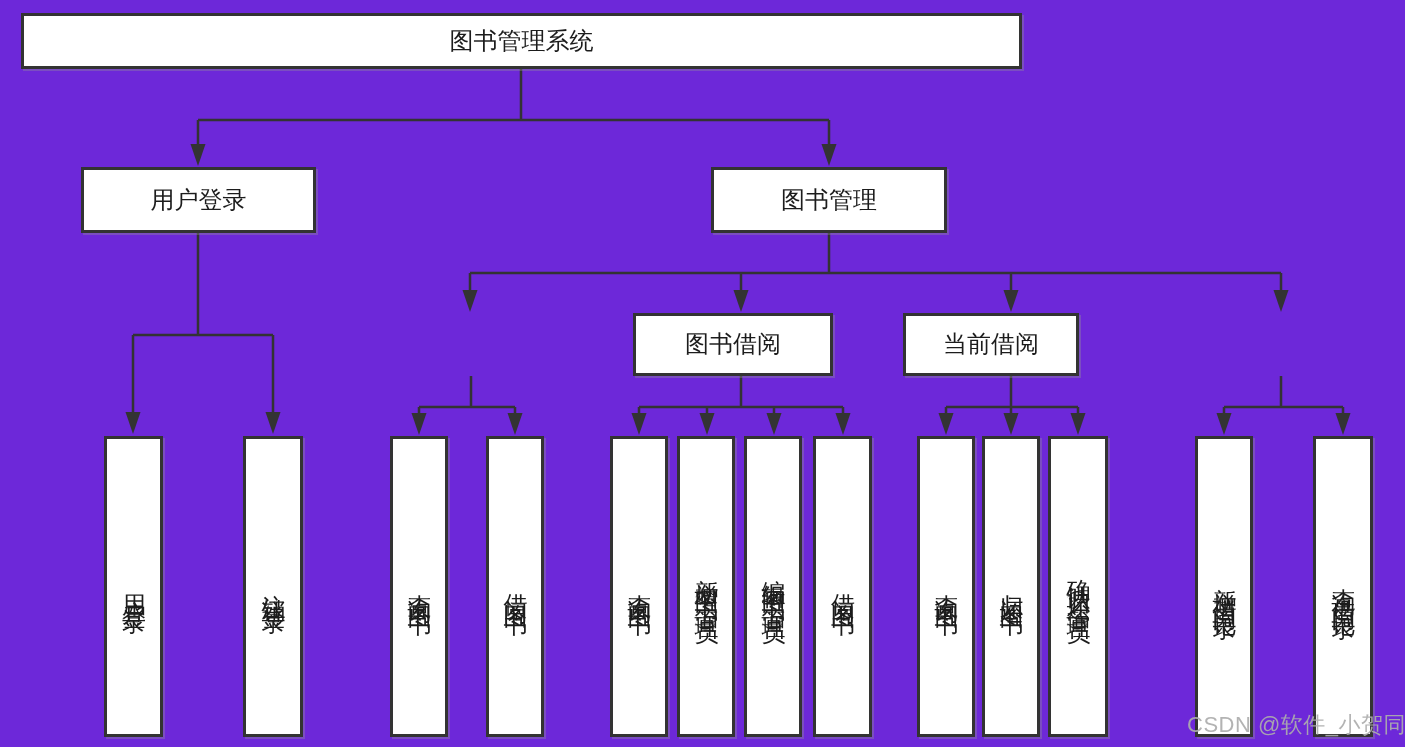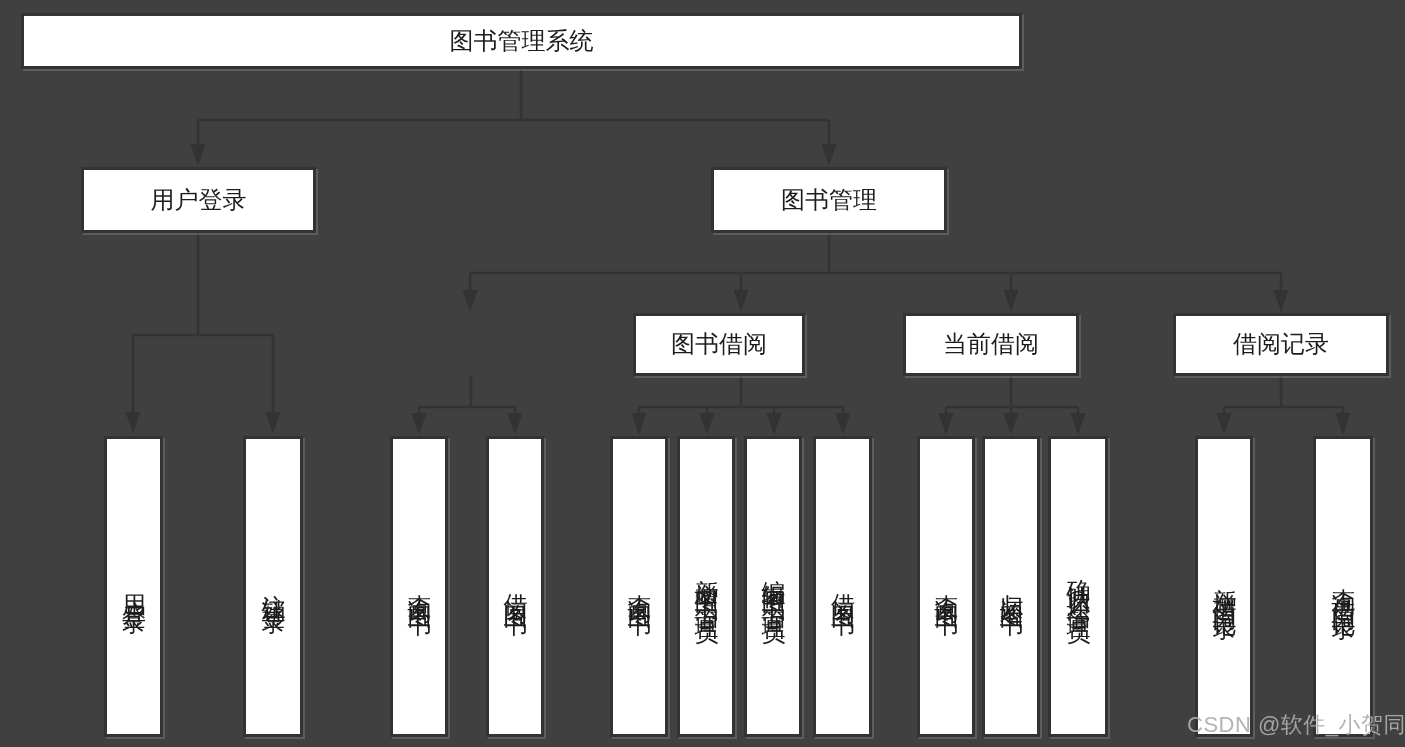--- a/index.html
+++ b/index.html
@@ -1,17 +1,17 @@
 <!DOCTYPE html>
 <html><head>
 <meta charset="utf-8">
 <style>
   html,body{margin:0;padding:0;background:#ffffff;}
   .stage{
-    position:relative;width:1405px;height:747px;background:#404040;overflow:hidden;
+    position:relative;width:1405px;height:747px;background:#6d28d9;overflow:hidden;
     font-family:"Liberation Sans","DejaVu Sans",sans-serif;
   }
   .wires{position:absolute;left:0;top:0;}
   .ln{fill:none;stroke:#333333;stroke-width:2.5;}
   .ah{fill:#333333;stroke:none;}
   .node{
     position:absolute;box-sizing:border-box;background:#ffffff;
     border:3px solid #333333;color:#1c1c1c;font-size:24px;
     display:flex;align-items:center;justify-content:center;
     box-shadow:2px 2px 0 rgba(150,150,150,0.35);
@@ -63,23 +63,22 @@
       <polygon class="ah" points="1216.5,413 1231.5,413 1224,435"></polygon>
       <polygon class="ah" points="1335.5,413 1350.5,413 1343,435"></polygon>
     </g>
   </svg>
 
   <div class="node h" style="left:21px;top:13px;width:1001px;height:56px">图书管理系统</div>
 
   <div class="node h" style="left:81px;top:167px;width:235px;height:66px">用户登录</div>
   <div class="node h" style="left:711px;top:167px;width:236px;height:66px">图书管理</div>
 
-  <div class="node h" style="left:633px;top:313px;width:172px;height:63px">图书借阅</div>
+  <div class="node h" style="left:633px;top:313px;width:200px;height:63px">图书借阅</div>
   <div class="node h" style="left:903px;top:313px;width:176px;height:63px">当前借阅</div>
-  <div class="node h" style="left:1173px;top:313px;width:216px;height:63px">借阅记录</div>
 
   <div class="node v" style="left:104px;top:436px;width:59px;height:301px">用户登录</div>
   <div class="node v" style="left:243px;top:436px;width:60px;height:301px">注销登录</div>
 
   <div class="node v" style="left:390px;top:436px;width:58px;height:301px">查询图书</div>
   <div class="node v" style="left:486px;top:436px;width:58px;height:301px">借阅图书</div>
 
   <div class="node v" style="left:610px;top:436px;width:58px;height:301px">查询图书</div>
   <div class="node v" style="left:677px;top:436px;width:58px;height:301px">新增图书（管理员）</div>
   <div class="node v" style="left:744px;top:436px;width:58px;height:301px">编辑图书（管理员）</div>

